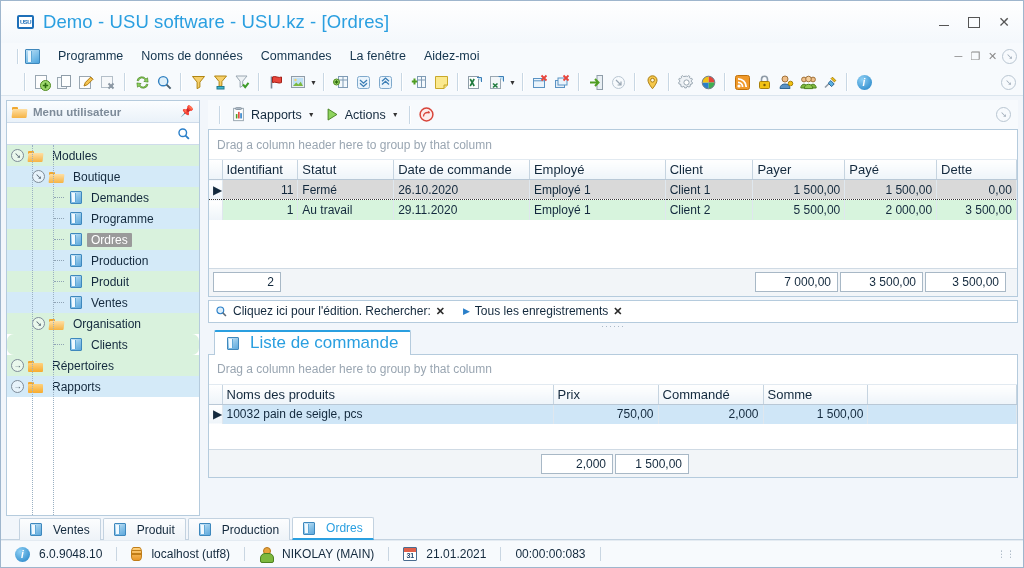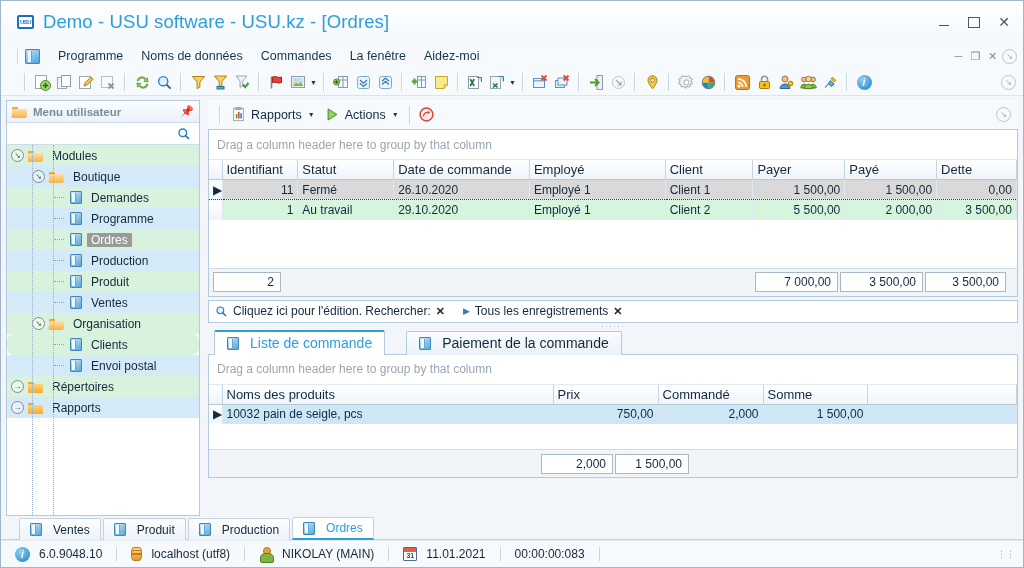--- a/index.html
+++ b/index.html
@@ -251,21 +251,21 @@
 
   
   .tabstrip { display:flex; align-items:flex-end; height:25px; position:relative; padding-left:6px; }
   .tabstrip::after{
     content:""; position:absolute; left:0; right:0; bottom:0; height:1px; background:#b5cbdd;
   }
   .tab {
     height:24px; display:flex; align-items:center; gap:6px; padding:0 12px;
     border:1px solid #b5cbdd; border-bottom:none; border-radius:2px 2px 0 0;
     background: linear-gradient(#fbfdff,#e9f1f8);
-    font-size:14px; color:#13293d; margin-right:21px; position:relative; z-index:1;
+    font-size:17px; color:#13293d; margin-right:14px; position:relative; z-index:1;
     cursor:default;
   }
   .tab.active {
     background:#ffffff; color:#2a9fe0; border-top:2px solid #2a9fe0; z-index:3;
     height:25px;
   }
   .tab.active::after{
     content:""; position:absolute; left:0; right:0; bottom:-1px; height:1px; background:#ffffff;
   }
 
@@ -661,25 +661,20 @@
           </div>
           <div class="tnode g0" style="padding-left: 25px;">
             <div class="expander">↘</div>
             <div class="folder-ico open" style="margin-right: 5px;"></div>
             <span class="lbl">Organisation</span>
           </div>
           <div class="tnode g0" style="padding-left: 46px; border-radius: 7px;">
             <div class="leafline"></div>
             <div class="doc-ico"></div>
             <span class="lbl">Clients</span>
-          </div>
-          <div class="tnode g1" style="padding-left: 46px;">
-            <div class="leafline"></div>
-            <div class="doc-ico"></div>
-            <span class="lbl">Envoi postal</span>
           </div>
           <div class="tnode g0" style="padding-left: 4px;">
             <div class="expander">→</div>
             <div class="folder-ico" style="margin-right: 5px;"></div>
             <span class="lbl">Répertoires</span>
           </div>
           <div class="tnode g1" style="padding-left: 4px;">
             <div class="expander">→</div>
             <div class="folder-ico" style="margin-right: 5px;"></div>
             <span class="lbl">Rapports</span>
@@ -763,21 +758,21 @@
                   <td class="">Client 1</td>
                   <td class="num">1 500,00</td>
                   <td class="num">1 500,00</td>
                   <td class="num">0,00</td>
                   <td></td>
                 </tr>
                 <tr class="row-b">
                   <td class="ind"></td>
                   <td class="num">1</td>
                   <td class="">Au travail</td>
-                  <td class="">29.10.2020</td>
+                  <td class="">29.11.2020</td>
                   <td class="">Employé 1</td>
                   <td class="">Client 2</td>
                   <td class="num">5 500,00</td>
                   <td class="num">2 000,00</td>
                   <td class="num">3 500,00</td>
                   <td></td>
                 </tr>
               </tbody>
           </table>
         </div>
@@ -806,24 +801,20 @@
       </div>
 
       <div class="splitter">
         <span class="dots">······</span>
       </div>
 
       <div class="tabstrip" id="detail-tabs">
           <div class="tab active">
             <span class="doc-ico"></span>
             <span>Liste de commande</span>
-          </div>
-          <div class="tab">
-            <span class="doc-ico"></span>
-            <span>Paiement de la commande</span>
           </div>
         </div>
 
       <div class="panel" style="margin-top:0;border-top:none;">
         <div class="group-bar">Drag a column header here to group by that column</div>
         <div class="gridwrap">
           <table class="grid">
             <colgroup id="dg-cols">
                 <col style="width: 13px;">
                 <col style="width: 41%;">
@@ -896,21 +887,21 @@
       <span>localhost (utf8)</span>
     </div>
     <div class="sb-div"></div>
     <div class="sb-cell">
       <div class="usr-ico"></div>
       <span>NIKOLAY (MAIN)</span>
     </div>
     <div class="sb-div"></div>
     <div class="sb-cell">
       <div class="cal-ico">31</div>
-      <span>11.01.2021</span>
+      <span>21.01.2021</span>
     </div>
     <div class="sb-div"></div>
     <div class="sb-cell">
       <span>00:00:00:083</span>
     </div>
     <div class="sb-div"></div>
     <div class="grip">⋮⋮</div>
   </div>
 
 </div>

